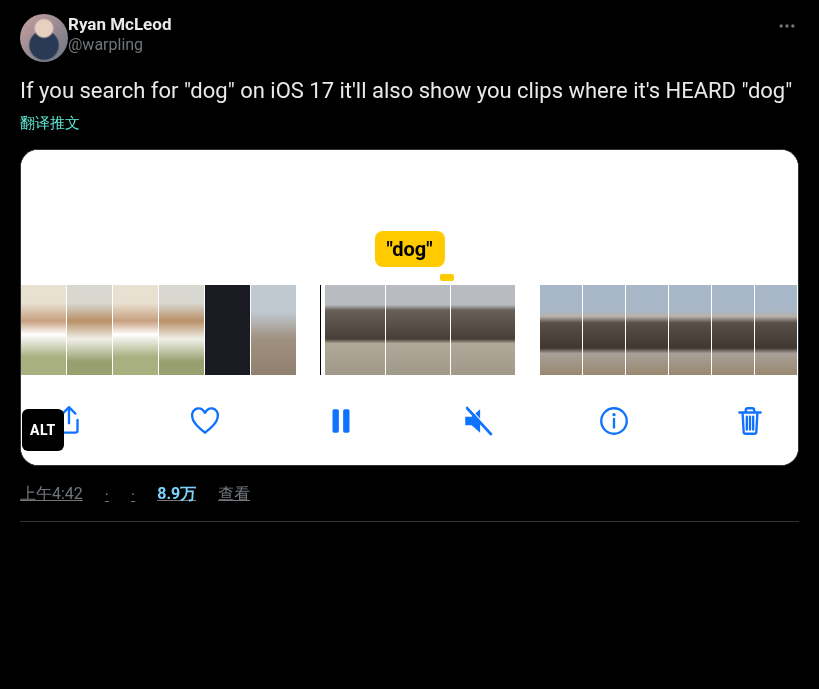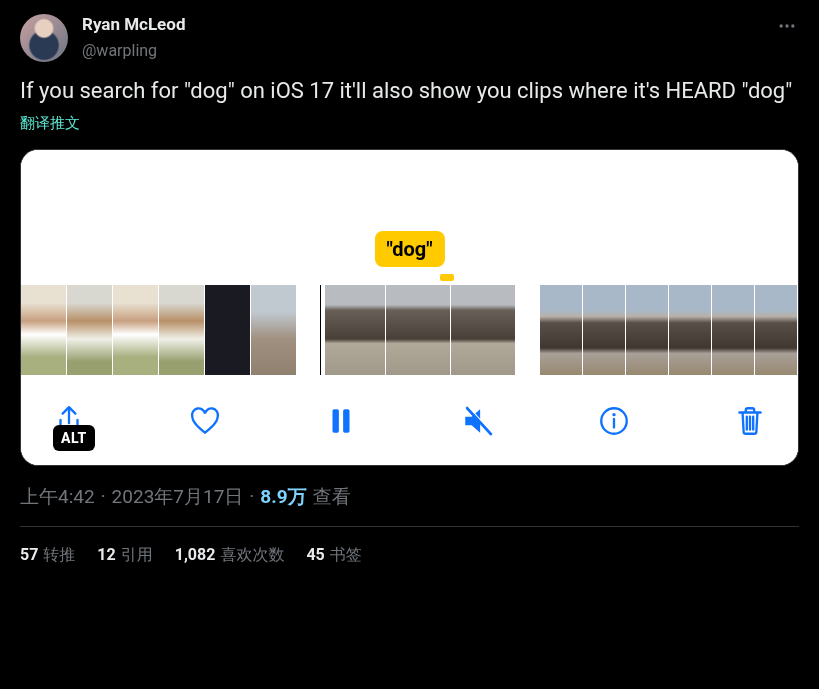--- a/index.html
+++ b/index.html
@@ -5,34 +5,34 @@
   * { box-sizing: border-box; margin: 0; padding: 0; }
   body {
     background: #000;
     color: #e7e9ea;
     font-family: -apple-system, BlinkMacSystemFont, "Segoe UI", Roboto, Helvetica, Arial, sans-serif;
     width: 819px;
     height: 689px;
     overflow: hidden;
   }
   .tweet { padding: 14px 20px 0 20px; }
-  .tweet-header { display: flex; align-items: flex-start; gap: 14px; }
+  .tweet-header { display: flex; align-items: flex-start; gap: 0; }
   .avatar {
     width: 48px; height: 48px; border-radius: 50%;
     background: linear-gradient(135deg, #c8a0a0, #6b7585);
     position: relative; overflow: hidden; flex-shrink: 0;
   }
   .avatar::after {
     content: ""; position: absolute; inset: 0;
     background: radial-gradient(circle at 50% 30%, #e8d0c0 20%, transparent 25%),
                 radial-gradient(circle at 50% 65%, #2a3a55 35%, transparent 40%);
   }
   .user-block { flex: 1; min-width: 0; }
   .display-name { font-weight: 700; font-size: 17px; color: #e7e9ea; }
-  .handle { font-size: 16px; color: #71767b; margin-top: 7px; }
+  .handle { font-size: 16px; color: #71767b; margin-top: 1px; }
   .more-btn {
     width: 36px; height: 36px; display: flex; align-items: center; justify-content: center;
     border-radius: 50%; cursor: pointer; margin-top: -6px; margin-right: -6px;
   }
   .more-btn svg { width: 20px; height: 20px; fill: #71767b; }
 
   .tweet-body { margin-top: 14px; font-size: 22px; line-height: 1.35; color: #e7e9ea; }
   .translate-link {
     display: inline-block; margin-top: 8px; font-size: 15px;
     color: #5eead4; cursor: pointer;
@@ -88,28 +88,28 @@
   }
   .tb-btn {
     width: 40px; height: 40px; display: flex; align-items: center; justify-content: center;
     cursor: pointer;
   }
   .tb-btn svg { width: 34px; height: 34px; fill: none; stroke: #1073ff; stroke-width: 2.2; }
   .tb-btn.pause svg rect { fill: #1073ff; stroke: none; }
   .tb-btn.mute svg { fill: #1073ff; stroke: none; }
 
   .alt-pill {
-    position: absolute; left: 32px; bottom: 14px;
+    position: absolute; left: 1px; bottom: 14px;
     background: #000; color: #fff; font-weight: 800; font-size: 14px;
-    padding: 5px 8px; border-radius: 6px; letter-spacing: 0.5px;
+    padding: 13px 8px; border-radius: 6px; letter-spacing: 0.5px;
   }
 
   .meta-row {
-    margin-top: 18px; font-size: 19px; color: #71767b;
-    display: flex; gap: 6px; align-items: center; flex-wrap: wrap;
+    margin-top: 18px; font-size: 16px; color: #71767b;
+    display: flex; gap: 22px; align-items: center; flex-wrap: wrap; text-decoration: underline;
   }
   .meta-row .views-count { color: #7dd3fc; font-weight: 700; }
 
   .divider { border-top: 1px solid #2f3336; margin-top: 16px; }
 
   .stats-row {
     display: flex; gap: 22px; font-size: 16px; color: #71767b;
     padding: 18px 0 0 0;
   }
   .stat .num { color: #e7e9ea; font-weight: 700; margin-right: 5px; }
@@ -205,36 +205,21 @@
         </svg>
       </div>
     </div>
 
     <div class="alt-pill">ALT</div>
   </div>
 
   <div class="meta-row">
     <span>上午4:42</span>
     <span>·</span>
-    <span>2023年7月17日</span>
     <span>·</span>
     <span class="views-count">8.9万</span>
     <span>查看</span>
   </div>
 
   <div class="divider"></div>
 
-  <div class="stats-row">
-    <div class="stat">
-      <span class="num">57</span><span>转推</span>
-    </div>
-    <div class="stat">
-      <span class="num">12</span><span>引用</span>
-    </div>
-    <div class="stat">
-      <span class="num">1,082</span><span>喜欢次数</span>
-    </div>
-    <div class="stat">
-      <span class="num">45</span><span>书签</span>
-    </div>
-  </div>
 
 </div>
 
 </body></html>

